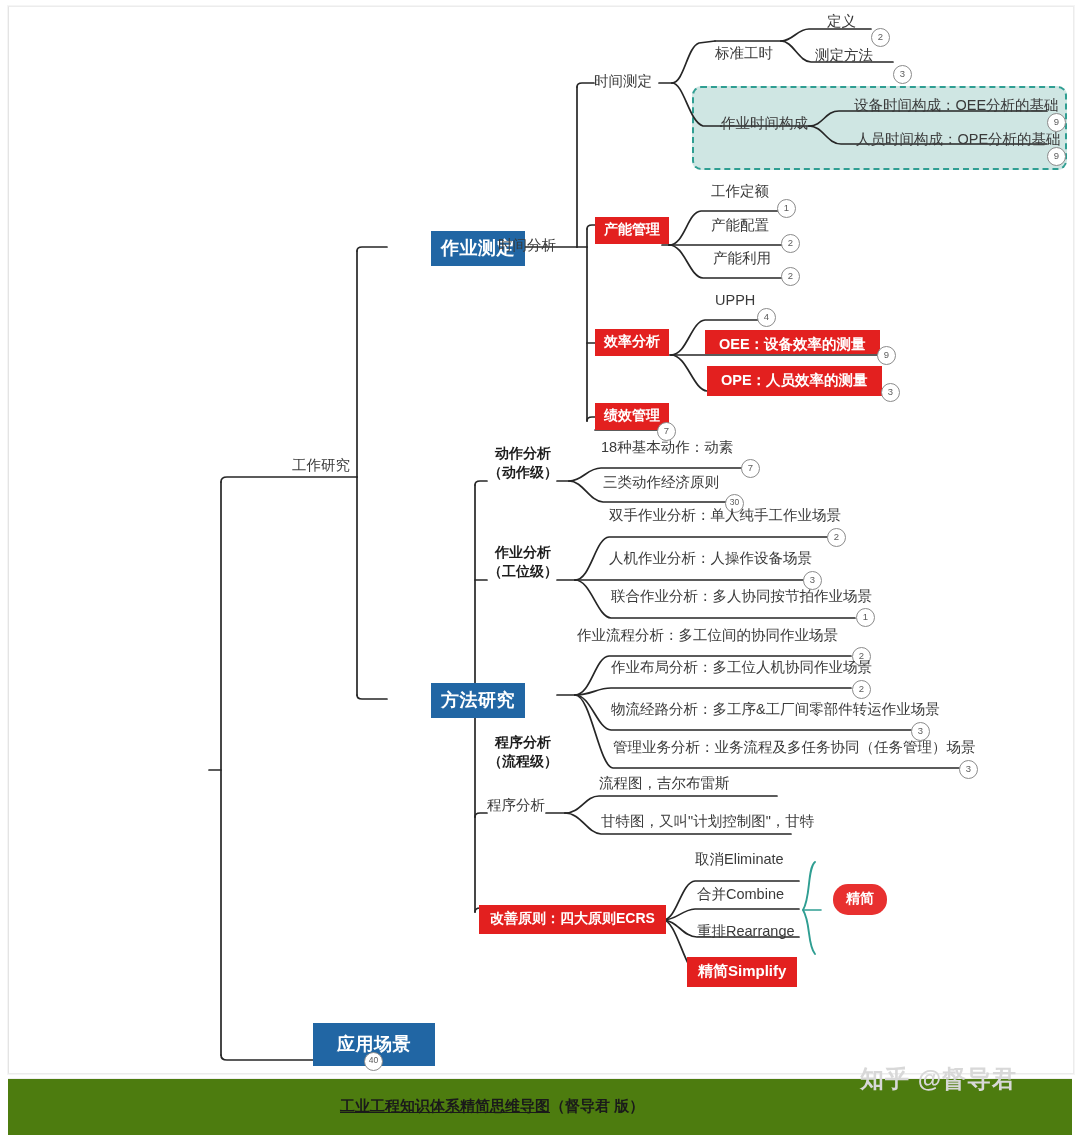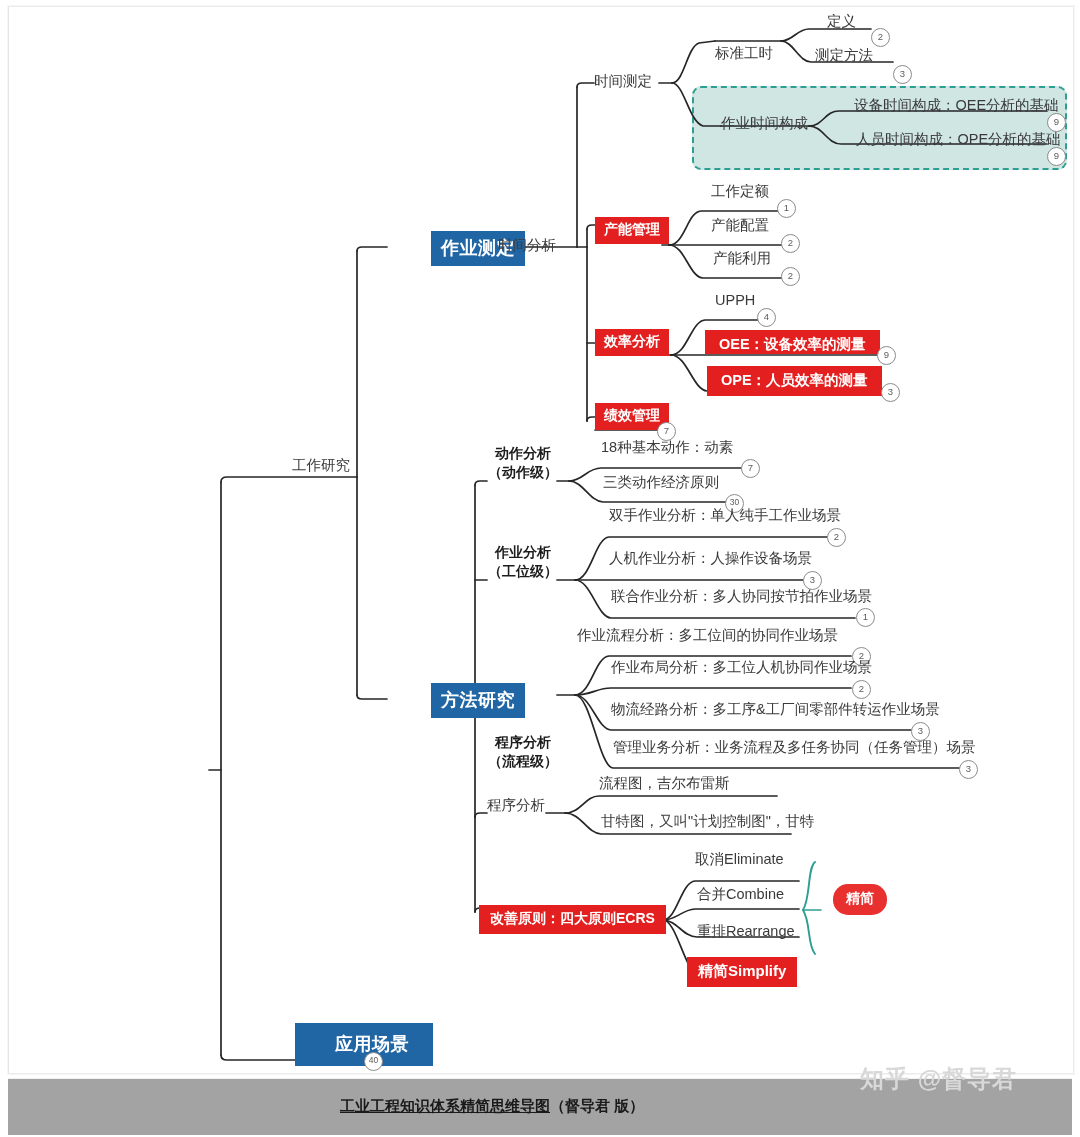--- a/index.html
+++ b/index.html
@@ -16,21 +16,21 @@
   #canvas{
     position:absolute;left:8px;top:6px;width:1064px;height:1066px;
     background:#ffffff;
     border:1px solid #ececec;
     border-left:1px solid #e4e4e4;
     box-shadow:0 0 0 1px #f5f5f5;
     overflow:hidden;
   }
   #footer{
     position:absolute;left:8px;top:1078px;width:1064px;height:56px;
-    background:#a3a3a3;border-top:1px solid #efefef;
+    background:#4d7c0f;border-top:1px solid #efefef;
   }
 
   
   #wires{position:absolute;left:0;top:0;width:1064px;height:1066px;pointer-events:none;}
 
   
   .node{
     position:absolute;
     white-space:nowrap;
     line-height:1.18;
@@ -244,21 +244,21 @@
     </div>
 
     <div class="blue-box" style="left:378px;top:224px;">
       <span>作业测定</span>
     </div>
 
     <div class="blue-box" style="left:378px;top:676px;">
       <span>方法研究</span>
     </div>
 
-    <div class="blue-box" style="left:242px;top:1016px;padding:9px 24px 10px 40px;">
+    <div class="blue-box" style="left:260px;top:1016px;padding:9px 24px 10px 24px;">
       <span>应用场景</span>
     </div>
     <div class="badge w2" style="left:355px;top:1045px;">
       <span>40</span>
     </div>
 
     <div class="node plain" style="left:585px;top:66px;">
       <span>时间测定</span>
     </div>
 

